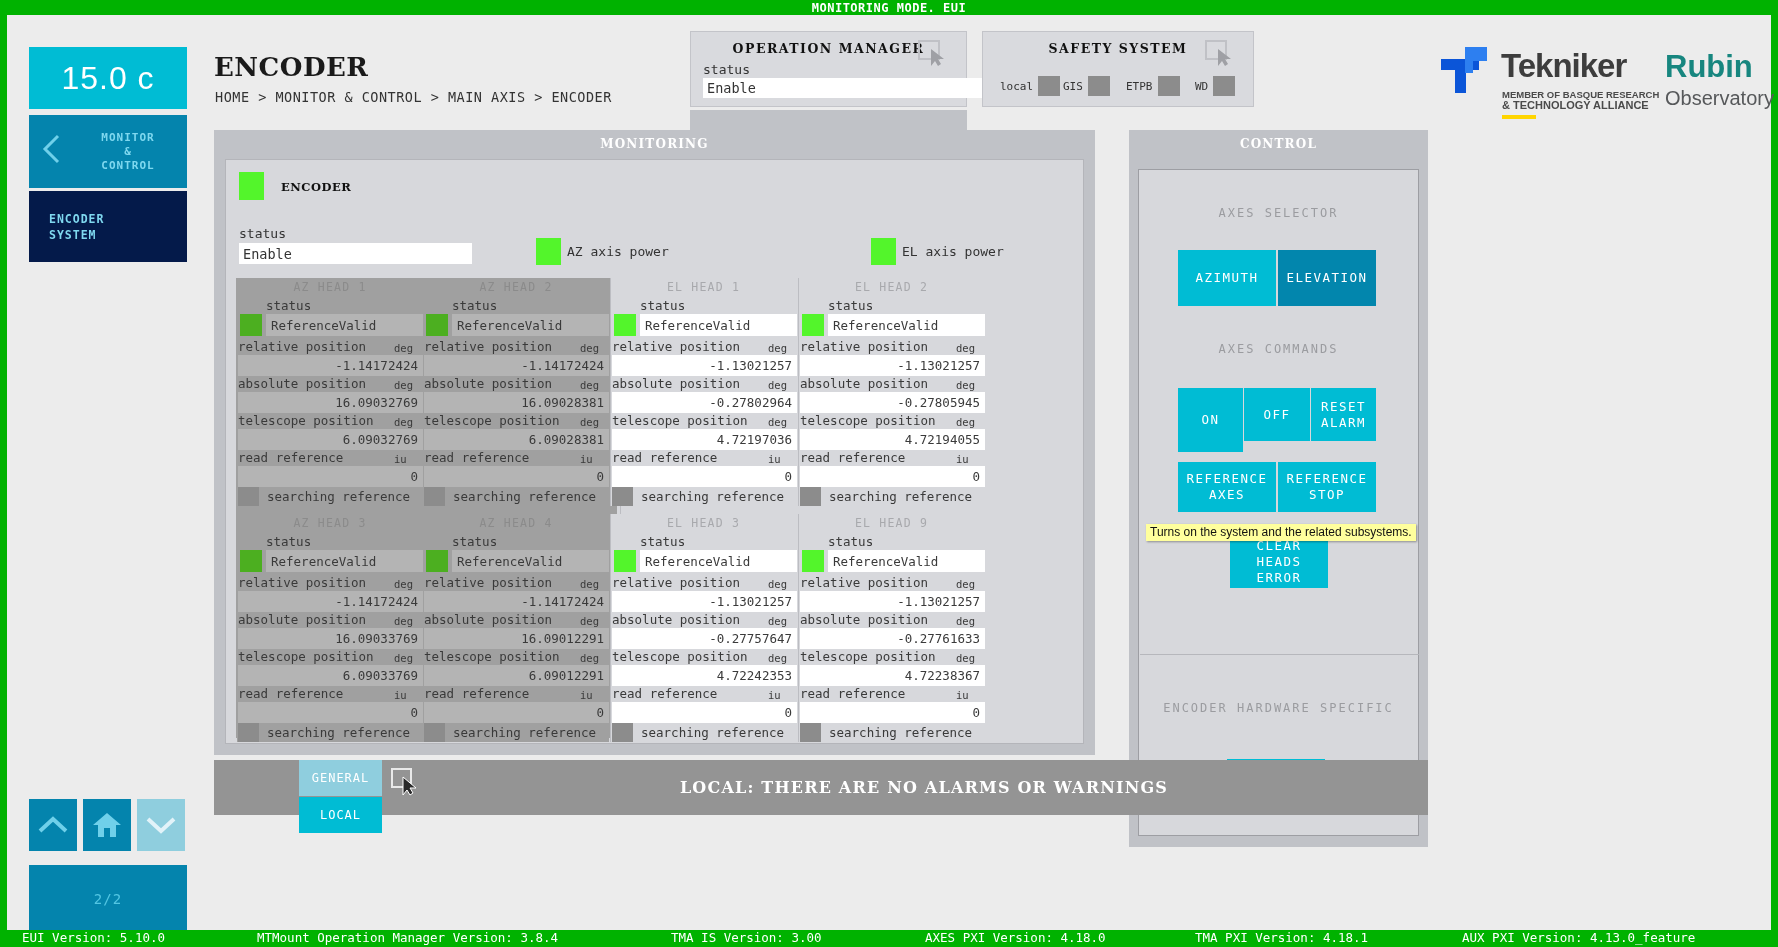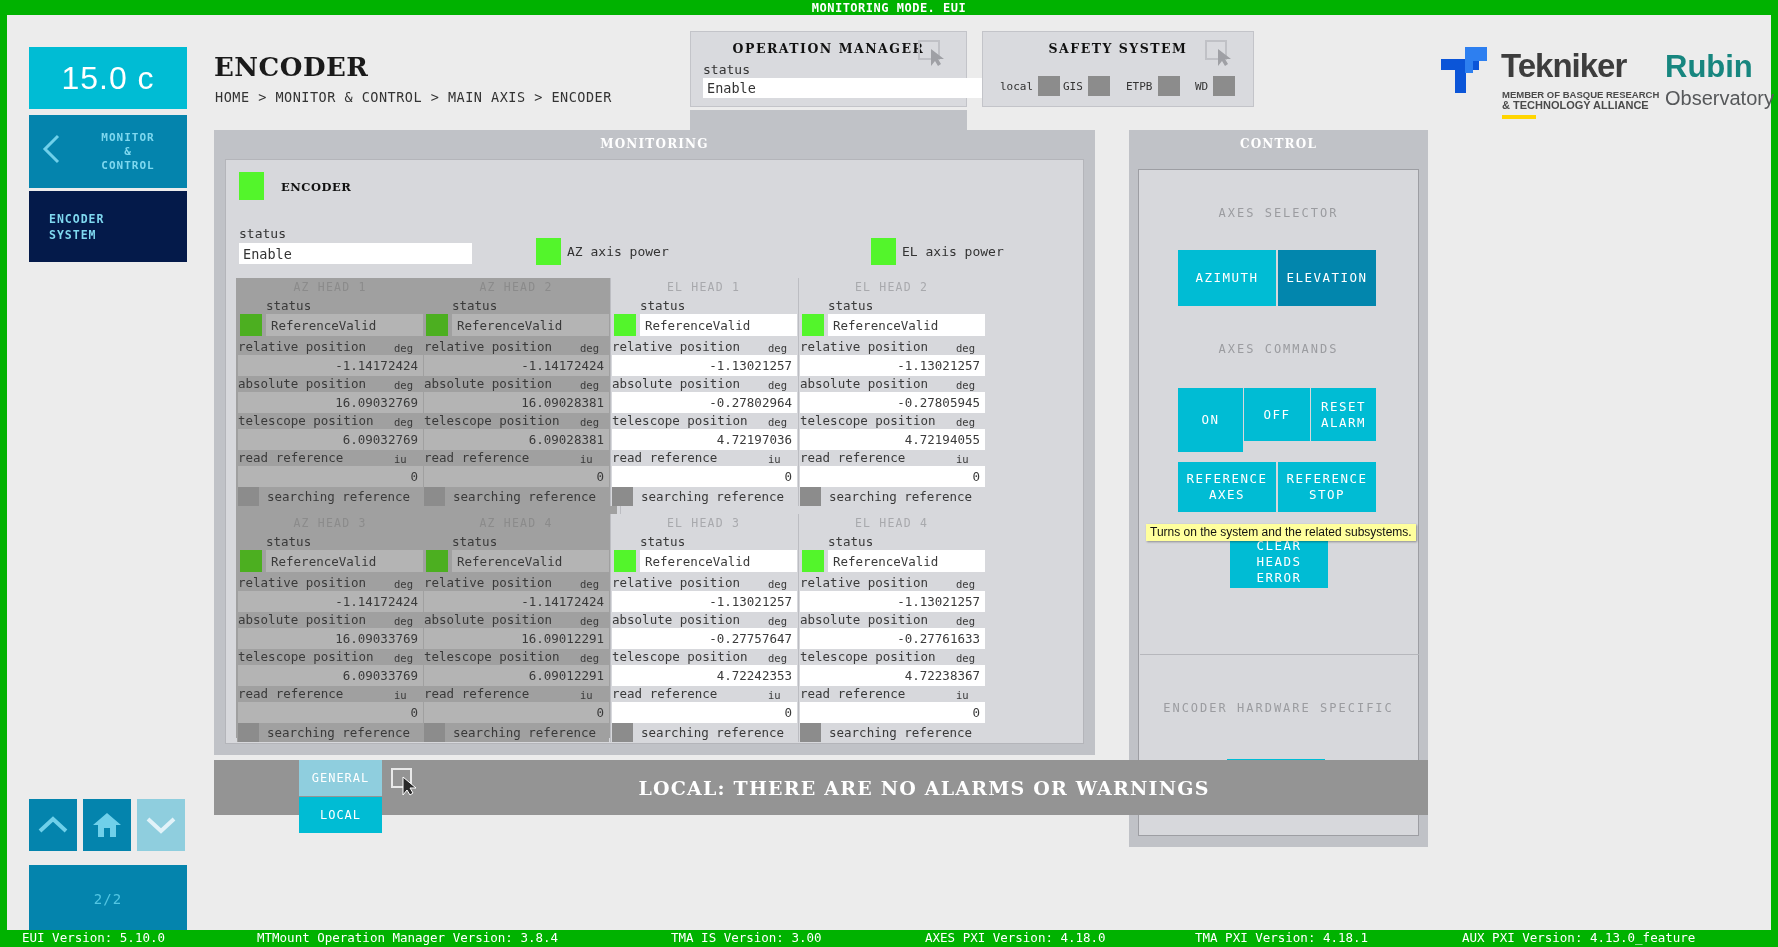--- a/index.html
+++ b/index.html
@@ -183,21 +183,21 @@
     position:absolute; width:83px; height:36px; color:#fff;
     display:flex; align-items:center; justify-content:center;
     font-size:12px; letter-spacing:1px;
   }
   .abtn.general{ left:85px; top:0px; background:#8fcede; }
   .abtn.local{ left:85px; top:37px; background:#00bcd4; }
   .alarm-cursor{ position:absolute; left:177px; top:8px; width:30px; height:28px;}
   .alarm-text{
     position:absolute; left:260px; top:0; width:900px; height:55px;
     display:flex; align-items:center; justify-content:center;
-    font-family:"DejaVu Serif", serif; font-weight:bold; font-size:19px;
+    font-family:"DejaVu Serif", serif; font-weight:bold; font-size:16px;
     color:#fff; letter-spacing:1.2px;
   }
   
   .stub{ position:absolute; background:#c0c2c7; }
 </style>
 </head>
 <body>
 
 <div id="app">
 
@@ -490,21 +490,21 @@
               <div class="row-val" style="top:151px">4.72242353</div>
               <div class="row-lbl" style="top:172px">read reference</div>
               <div class="row-unit" style="top:175px; left:157px">iu</div>
               <div class="row-val" style="top:188px">0</div>
               <div class="h-srch" style="top:209px">
                <span class="sled"></span>
                <span>searching reference</span>
              </div>
             </div>
             <div class="head grp-el" style="left: 572px; top: 354px;">
-              <div class="h-title">EL HEAD 4</div>
+              <div class="h-title">EL HEAD 9</div>
               <div class="h-statlbl">status</div>
               <div class="h-led"></div>
               <div class="h-statval">ReferenceValid</div>
               <div class="row-lbl" style="top:61px">relative position</div>
               <div class="row-unit" style="top:64px; left:157px">deg</div>
               <div class="row-val" style="top:77px">-1.13021257</div>
               <div class="row-lbl" style="top:98px">absolute position</div>
               <div class="row-unit" style="top:101px; left:157px">deg</div>
               <div class="row-val" style="top:114px">-0.27761633</div>
               <div class="row-lbl" style="top:135px">telescope position</div>

